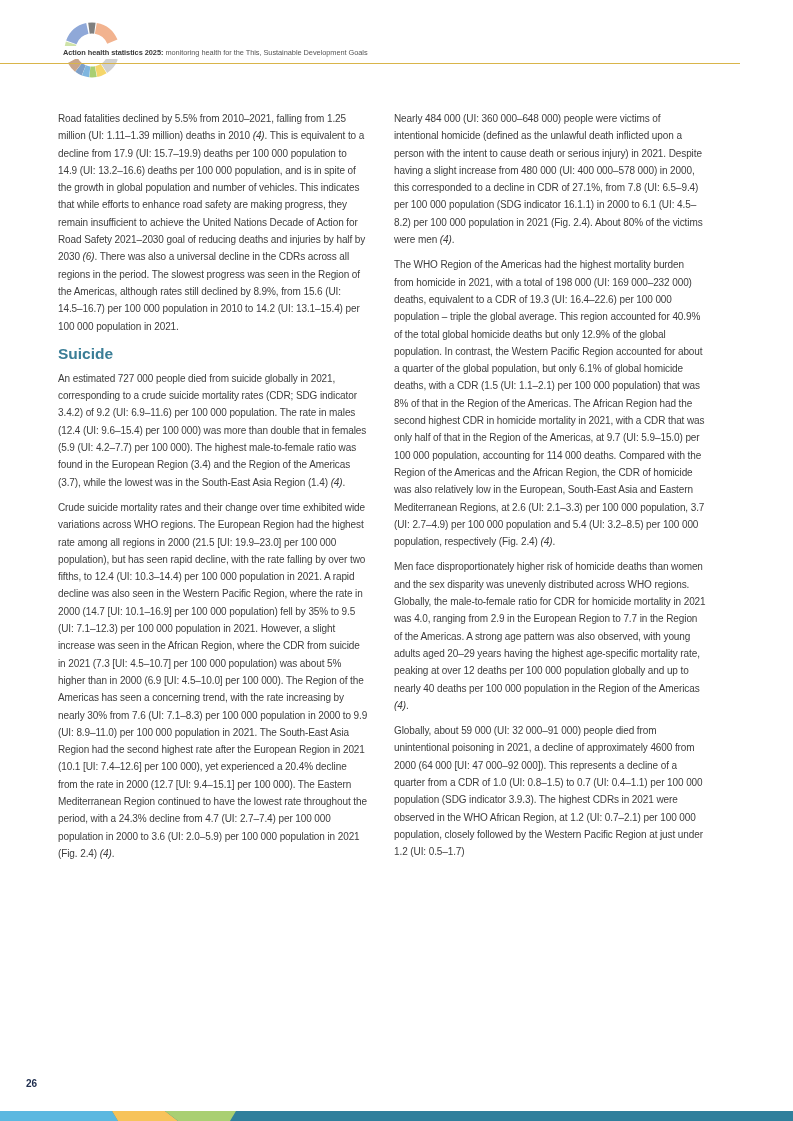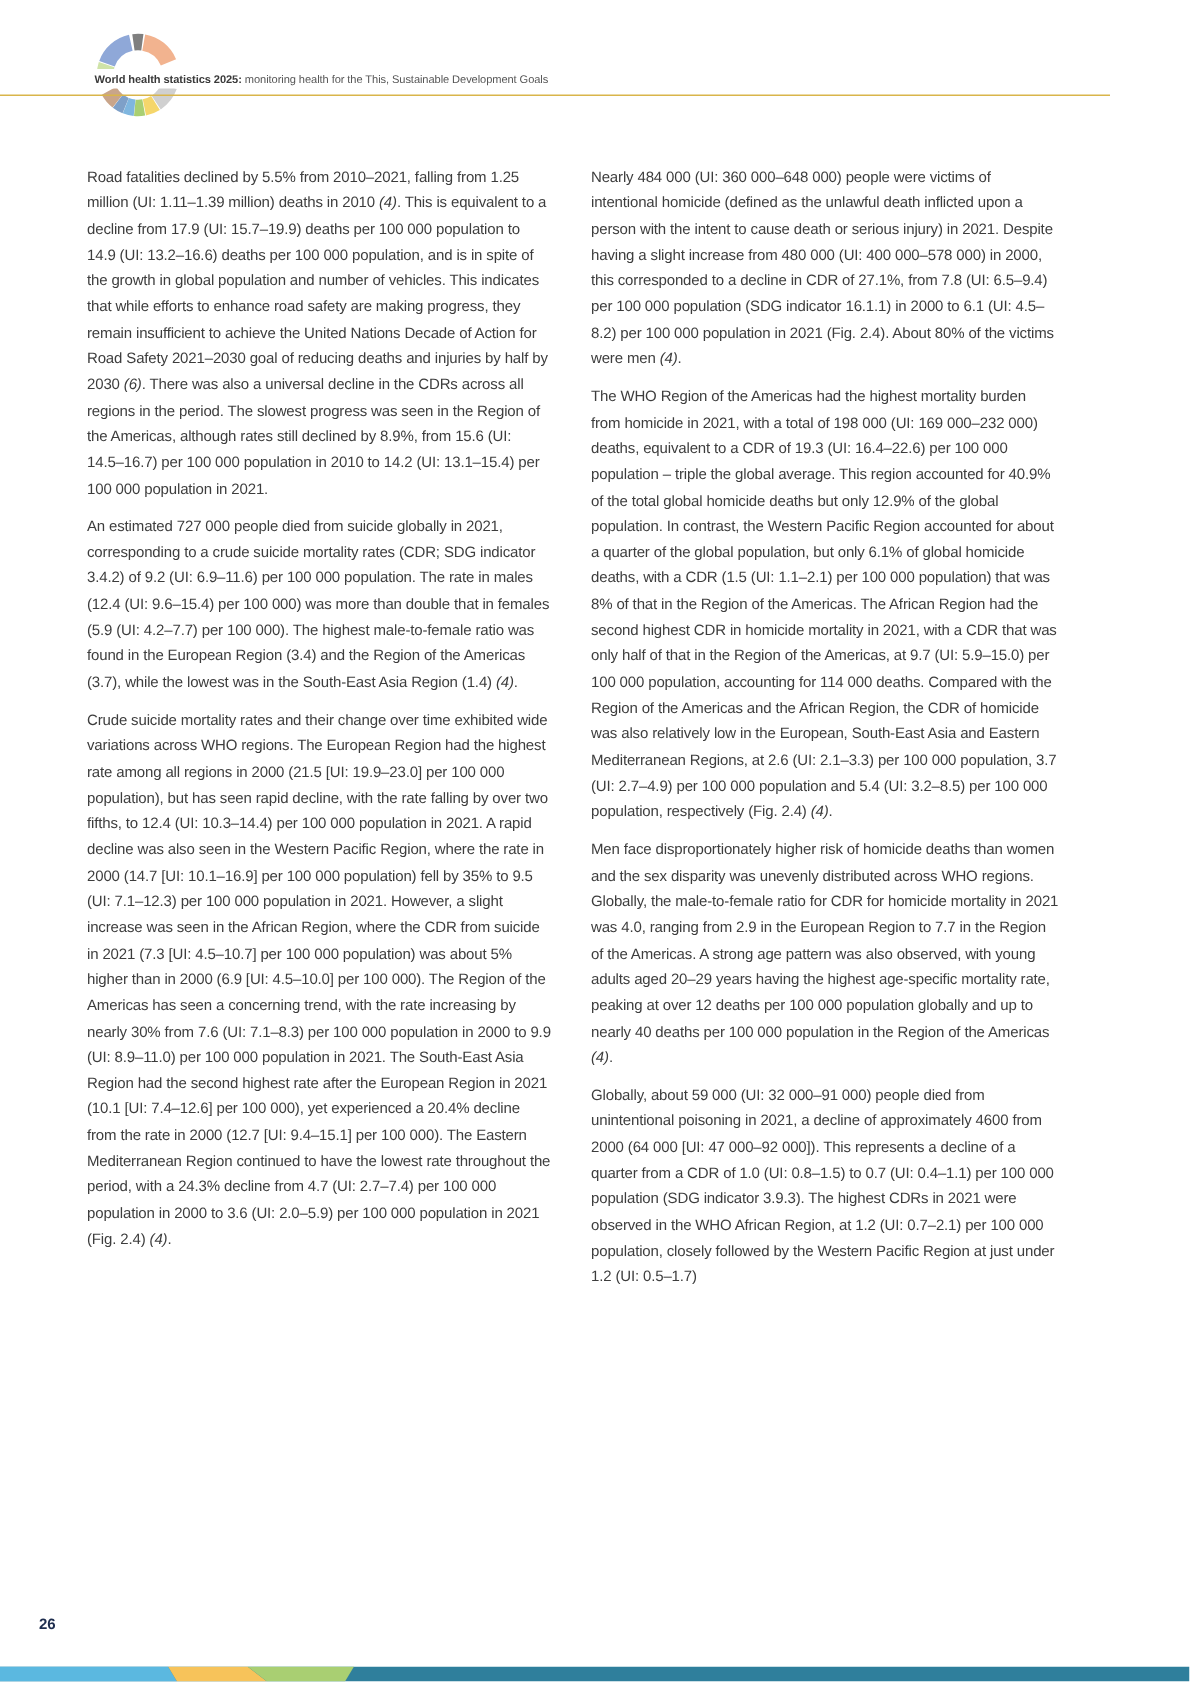--- a/index.html
+++ b/index.html
@@ -53,27 +53,28 @@
     <circle cx="28" cy="28" r="22" stroke="#d0d0d0" stroke-dasharray="14 200" transform="rotate(20 28 28)"></circle>
     <circle cx="28" cy="28" r="22" stroke="#f5d66b" stroke-dasharray="8 200" transform="rotate(58 28 28)"></circle>
     <circle cx="28" cy="28" r="22" stroke="#a9cf72" stroke-dasharray="6 200" transform="rotate(80 28 28)"></circle>
     <circle cx="28" cy="28" r="22" stroke="#7fb6df" stroke-dasharray="6 200" transform="rotate(96 28 28)"></circle>
     <circle cx="28" cy="28" r="22" stroke="#7ea0c8" stroke-dasharray="6 200" transform="rotate(112 28 28)"></circle>
     <circle cx="28" cy="28" r="22" stroke="#c9a58a" stroke-dasharray="9 200" transform="rotate(128 28 28)"></circle>
   </g>
   <rect x="0" y="24" width="56" height="13" fill="#ffffff"></rect>
 </svg>
 <div class="header-title">
-  <b>World health statistics 2025:</b><span> monitoring health for the This, Sustainable Development Goals</span>
+  <b>Action health statistics 2025:</b><span> monitoring health for the This, Sustainable Development Goals</span>
 </div>
 <div class="header-line"></div>
 
 <div class="col left">
   <p><span>Road fatalities declined by 5.5% from 2010–2021, falling from 1.25 million (UI: 1.11–1.39 million) deaths in 2010 </span><span class="cite">(4)</span><span>. This is equivalent to a decline from 17.9 (UI: 15.7–19.9) deaths per 100 000 population to 14.9 (UI: 13.2–16.6) deaths per 100 000 population, and is in spite of the growth in global population and number of vehicles. This indicates that while efforts to enhance road safety are making progress, they remain insufficient to achieve the United Nations Decade of Action for Road Safety 2021–2030 goal of reducing deaths and injuries by half by 2030 </span><span class="cite">(6)</span><span>. There was also a universal decline in the CDRs across all regions in the period. The slowest progress was seen in the Region of the Americas, although rates still declined by 8.9%, from 15.6 (UI: 14.5–16.7) per 100 000 population in 2010 to 14.2 (UI: 13.1–15.4) per 100 000 population in 2021.</span></p>
 
+  <h2>Suicide</h2>
   <p><span>An estimated 727 000 people died from suicide globally in 2021, corresponding to a crude suicide mortality rates (CDR; SDG indicator 3.4.2) of 9.2 (UI: 6.9–11.6) per 100 000 population. The rate in males (12.4 (UI: 9.6–15.4) per 100 000) was more than double that in females (5.9 (UI: 4.2–7.7) per 100 000). The highest male-to-female ratio was found in the European Region (3.4) and the Region of the Americas (3.7), while the lowest was in the South-East Asia Region (1.4) </span><span class="cite">(4)</span><span>.</span></p>
   <p><span>Crude suicide mortality rates and their change over time exhibited wide variations across WHO regions. The European Region had the highest rate among all regions in 2000 (21.5 [UI: 19.9–23.0] per 100 000 population), but has seen rapid decline, with the rate falling by over two fifths, to 12.4 (UI: 10.3–14.4) per 100 000 population in 2021. A rapid decline was also seen in the Western Pacific Region, where the rate in 2000 (14.7 [UI: 10.1–16.9] per 100 000 population) fell by 35% to 9.5 (UI: 7.1–12.3) per 100 000 population in 2021. However, a slight increase was seen in the African Region, where the CDR from suicide in 2021 (7.3 [UI: 4.5–10.7] per 100 000 population) was about 5% higher than in 2000 (6.9 [UI: 4.5–10.0] per 100 000). The Region of the Americas has seen a concerning trend, with the rate increasing by nearly 30% from 7.6 (UI: 7.1–8.3) per 100 000 population in 2000 to 9.9 (UI: 8.9–11.0) per 100 000 population in 2021. The South-East Asia Region had the second highest rate after the European Region in 2021 (10.1 [UI: 7.4–12.6] per 100 000), yet experienced a 20.4% decline from the rate in 2000 (12.7 [UI: 9.4–15.1] per 100 000). The Eastern Mediterranean Region continued to have the lowest rate throughout the period, with a 24.3% decline from 4.7 (UI: 2.7–7.4) per 100 000 population in 2000 to 3.6 (UI: 2.0–5.9) per 100 000 population in 2021 (Fig. 2.4) </span><span class="cite">(4)</span><span>.</span></p>
 </div>
 
 <div class="col right">
   <p><span>Nearly 484 000 (UI: 360 000–648 000) people were victims of intentional homicide (defined as the unlawful death inflicted upon a person with the intent to cause death or serious injury) in 2021. Despite having a slight increase from 480 000 (UI: 400 000–578 000) in 2000, this corresponded to a decline in CDR of 27.1%, from 7.8 (UI: 6.5–9.4) per 100 000 population (SDG indicator 16.1.1) in 2000 to 6.1 (UI: 4.5–8.2) per 100 000 population in 2021 (Fig. 2.4). About 80% of the victims were men </span><span class="cite">(4)</span><span>.</span></p>
   <p><span>The WHO Region of the Americas had the highest mortality burden from homicide in 2021, with a total of 198 000 (UI: 169 000–232 000) deaths, equivalent to a CDR of 19.3 (UI: 16.4–22.6) per 100 000 population – triple the global average. This region accounted for 40.9% of the total global homicide deaths but only 12.9% of the global population. In contrast, the Western Pacific Region accounted for about a quarter of the global population, but only 6.1% of global homicide deaths, with a CDR (1.5 (UI: 1.1–2.1) per 100 000 population) that was 8% of that in the Region of the Americas. The African Region had the second highest CDR in homicide mortality in 2021, with a CDR that was only half of that in the Region of the Americas, at 9.7 (UI: 5.9–15.0) per 100 000 population, accounting for 114 000 deaths. Compared with the Region of the Americas and the African Region, the CDR of homicide was also relatively low in the European, South-East Asia and Eastern Mediterranean Regions, at 2.6 (UI: 2.1–3.3) per 100 000 population, 3.7 (UI: 2.7–4.9) per 100 000 population and 5.4 (UI: 3.2–8.5) per 100 000 population, respectively (Fig. 2.4) </span><span class="cite">(4)</span><span>.</span></p>
   <p><span>Men face disproportionately higher risk of homicide deaths than women and the sex disparity was unevenly distributed across WHO regions. Globally, the male-to-female ratio for CDR for homicide mortality in 2021 was 4.0, ranging from 2.9 in the European Region to 7.7 in the Region of the Americas. A strong age pattern was also observed, with young adults aged 20–29 years having the highest age-specific mortality rate, peaking at over 12 deaths per 100 000 population globally and up to nearly 40 deaths per 100 000 population in the Region of the Americas </span><span class="cite">(4)</span><span>.</span></p>
 
   <p><span>Globally, about 59 000 (UI: 32 000–91 000) people died from unintentional poisoning in 2021, a decline of approximately 4600 from 2000 (64 000 [UI: 47 000–92 000]). This represents a decline of a quarter from a CDR of 1.0 (UI: 0.8–1.5) to 0.7 (UI: 0.4–1.1) per 100 000 population (SDG indicator 3.9.3). The highest CDRs in 2021 were observed in the WHO African Region, at 1.2 (UI: 0.7–2.1) per 100 000 population, closely followed by the Western Pacific Region at just under 1.2 (UI: 0.5–1.7)</span></p>

